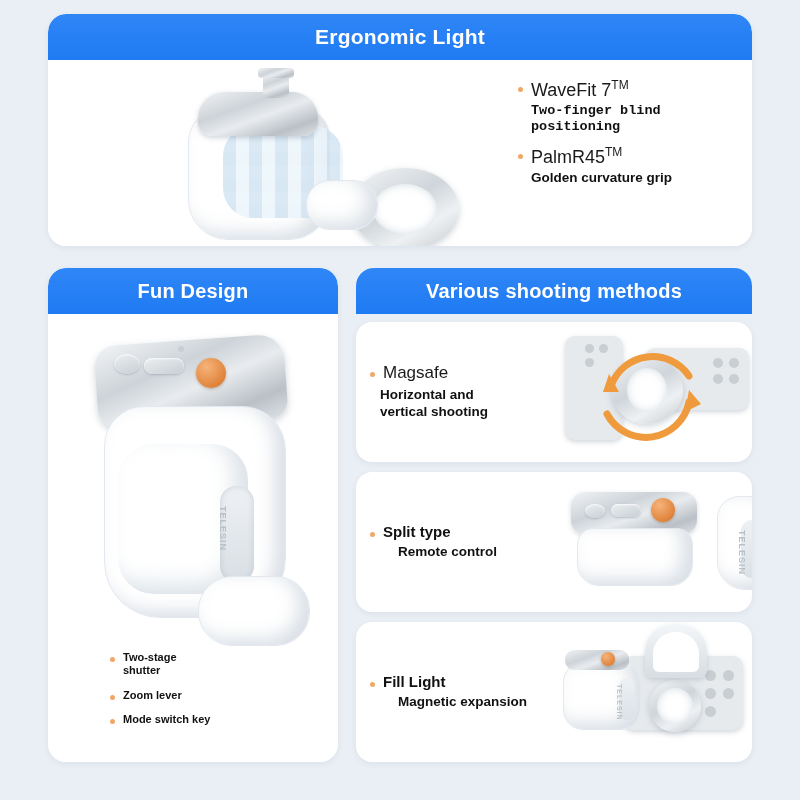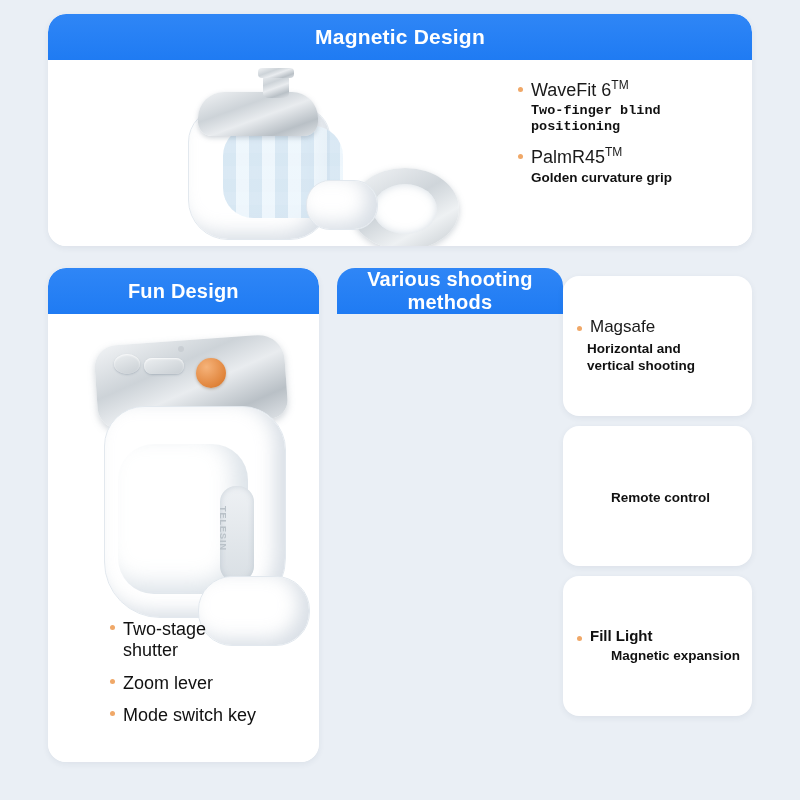--- a/index.html
+++ b/index.html
@@ -106,21 +106,21 @@
     height: 494px;
   }
   .col-left {
     width: 290px;
     display: flex;
     flex-direction: column;
   }
   .col-right {
     flex: 1 1 auto;
     display: flex;
-    flex-direction: row;
+    flex-direction: column;
   }
 
   .sec-fun { height: 494px; }
   .sec-fun .card-header {
     height: 46px;
     font-size: 20px;
     border-radius: 18px 18px 0 0;
   }
   .sec-fun .card-body {
     height: 448px;
@@ -131,22 +131,22 @@
     position: absolute;
     left: 62px;
     bottom: 24px;
   }
   .fun-item {
     display: flex;
     align-items: flex-start;
     margin-bottom: 12px;
   }
   .fun-label {
-    font-size: 18px;
-    font-weight: normal;
+    font-size: 11px;
+    font-weight: bold;
     color: #111;
     line-height: 1.15;
   }
 
   .right-header {
     height: 46px;
     font-size: 20px;
     border-radius: 18px 18px 0 0;
   }
   .right-stack {
@@ -189,21 +189,21 @@
   }
   .sub-sub {
     font-size: 13.5px;
     font-weight: bold;
     color: #111;
     line-height: 1.25;
     margin-top: 4px;
     margin-left: 10px;
   }
   .sub-sub-ind {
-    margin-left: 6px;
+    margin-left: 0;
     padding-left: 28px;
   }
 
   
   .grip-body {
     position: absolute;
     background: #ffffff;
     box-shadow: inset -10px -6px 18px rgba(170,185,200,0.45),
                 inset 6px 4px 12px rgba(255,255,255,0.9);
     border: 1px solid #e2e8ee;
@@ -253,21 +253,21 @@
     letter-spacing: 1px;
     font-weight: bold;
   }
 </style>
 </head>
 <body>
 
 <div class="page">
 
   <div class="card sec-top">
-    <div class="card-header">Magnetic Design</div>
+    <div class="card-header">Ergonomic Light</div>
     <div class="card-body">
 
       <div class="top-img">
 
         <div class="grip-body" style="left:140px; top:48px; width:140px; height:130px; border-radius:34px 28px 40px 40px;"></div>
 
         <div style="position:absolute; left:175px; top:66px; width:120px; height:92px; border-radius:30px; background:
              repeating-linear-gradient(90deg, rgba(205,225,240,.85) 0 13px, rgba(235,245,252,.9) 13px 26px),
              repeating-linear-gradient(0deg, rgba(205,225,240,.45) 0 13px, rgba(235,245,252,.5) 13px 26px);
              opacity:.85;"></div>
@@ -279,21 +279,21 @@
 
         <div class="ring-outer" style="left:303px; top:108px; width:108px; height:82px;"></div>
         <div class="ring-inner" style="left:325px; top:124px; width:64px; height:50px;"></div>
 
         <div class="grip-body" style="left:258px; top:120px; width:70px; height:48px; border-radius:24px;"></div>
       </div>
 
       <div class="top-text">
         <div class="bullet-row">
           <div class="dot"></div>
-          <div class="b-main"><span>WaveFit 6</span><span class="sup">TM</span></div>
+          <div class="b-main"><span>WaveFit 7</span><span class="sup">TM</span></div>
         </div>
         <div class="b-sub" style="white-space:pre-line;font-family:Liberation Mono, monospace;">Two-finger blind
 positioning</div>
 
         <div class="bullet-row">
           <div class="dot"></div>
           <div class="b-main"><span>PalmR45</span><span class="sup">TM</span></div>
         </div>
         <div class="b-sub" style="white-space:pre-line;">Golden curvature grip</div>
       </div>
@@ -384,20 +384,24 @@
               <path d="M14 72 A44 44 0 0 0 96 60" fill="none" stroke="#f09a3e" stroke-width="7" stroke-linecap="round"></path>
               <polygon points="96,48 108,62 92,70" fill="#f09a3e"></polygon>
               <path d="M96 34 A44 44 0 0 0 18 44" fill="none" stroke="#f09a3e" stroke-width="7" stroke-linecap="round"></path>
               <polygon points="16,32 10,50 26,50" fill="#f09a3e"></polygon>
             </svg>
           </div>
         </div>
 
         <div class="sub-card sc2">
           <div class="sub-text">
+            <div class="bullet-row">
+              <div class="dot"></div>
+              <div class="sub-main-b">Split type</div>
+            </div>
             <div class="sub-sub sub-sub-ind">Remote control</div>
           </div>
           <div class="sub-img">
 
             <div class="metal" style="position:absolute; left:26px; top:20px; width:126px; height:42px; border-radius:14px; box-shadow:0 2px 5px rgba(120,135,150,.3);"></div>
             <div class="shutter" style="left:106px; top:26px; width:24px; height:24px;"></div>
             <div class="btn-grey" style="left:40px; top:32px; width:20px; height:14px;"></div>
             <div class="btn-grey" style="left:66px; top:32px; width:30px; height:13px; border-radius:7px;"></div>
             <div class="grip-body" style="left:32px; top:56px; width:114px; height:56px; border-radius:16px 16px 22px 22px;"></div>
 

